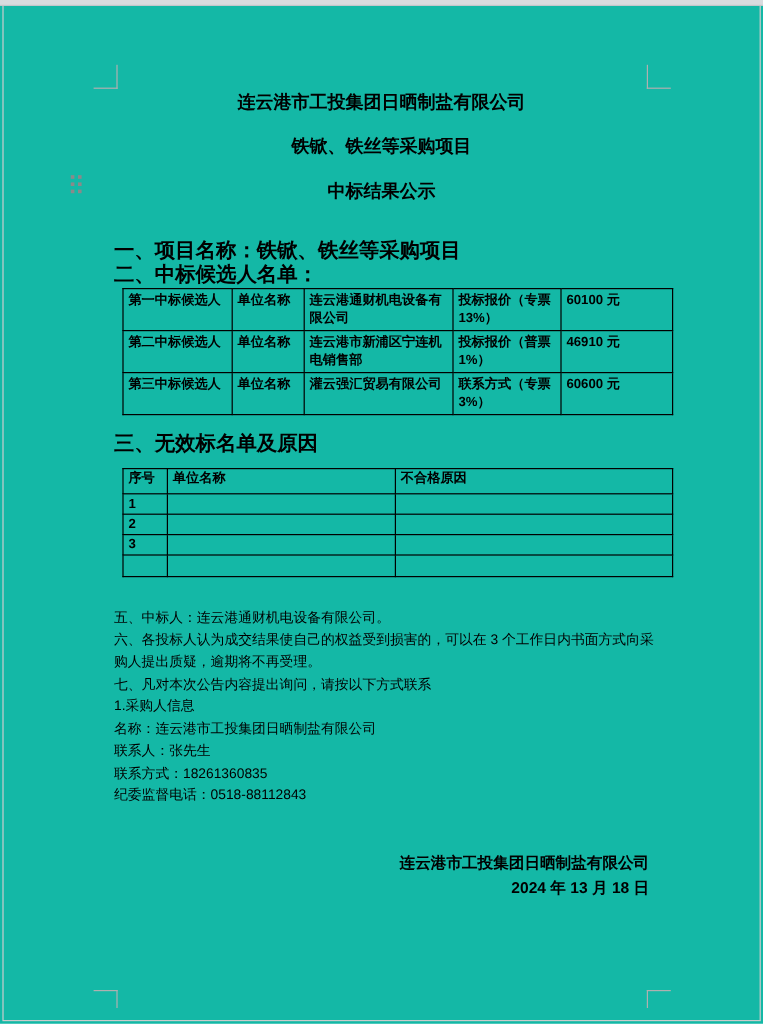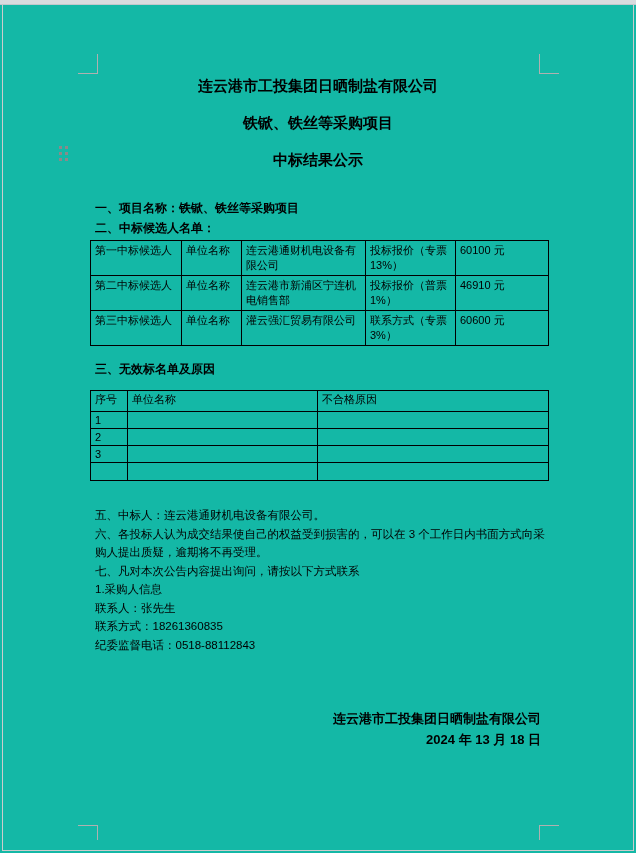--- a/index.html
+++ b/index.html
@@ -30,28 +30,28 @@
   .drag-handle{position:absolute;left:59px;top:146px;display:grid;grid-template-columns:3px 3px;grid-auto-rows:3px;column-gap:3px;row-gap:3px;cursor:grab;}
   .drag-handle .dot{width:3px;height:3px;background:#8a8a8a;}
 
   
   .h-center{position:absolute;left:97px;width:442px;text-align:center;font-size:15px;font-weight:bold;line-height:16px;white-space:nowrap;}
   .doc-title{top:78px;}
   .doc-subtitle{top:115px;}
   .doc-heading{top:152px;}
 
   
-  .para{position:absolute;left:95px;font-size:12px;line-height:15px;white-space:nowrap;}
+  .para{position:absolute;left:95px;font-size:17px;line-height:15px;white-space:nowrap;}
   .para.bold{font-weight:bold;}
   .p1{top:201px;}
   .p2{top:221px;}
   .p3{top:362px;text-align:center;}
 
   
-  table{position:absolute;left:90px;border-collapse:collapse;table-layout:fixed;width:458px;font-size:11px;font-weight:normal;}
+  table{position:absolute;left:102px;border-collapse:collapse;table-layout:fixed;width:458px;font-size:11px;font-weight:bold;}
   td{border:1px solid #000;vertical-align:top;padding:2px 4px;line-height:15px;overflow:hidden;word-break:break-all;}
   .t1{top:240px;}
   .t1 tr{height:33px;}
   .t2{top:390px;}
   .t2 td{padding:1px 4px;line-height:14px;}
   .t2 tr.head{height:21px;}
   .t2 tr.r{height:16px;}
   .t2 tr.r-last{height:18px;}
 
   
@@ -162,20 +162,21 @@
       <td></td>
     </tr>
   </tbody>
     </table>
 
   <div class="lower">
     <div>五、中标人：连云港通财机电设备有限公司。</div>
     <div>六、各投标人认为成交结果使自己的权益受到损害的，可以在 3 个工作日内书面方式向采购人提出质疑，逾期将不再受理。</div>
     <div>七、凡对本次公告内容提出询问，请按以下方式联系</div>
     <div>1.采购人信息</div>
+    <div>名称：连云港市工投集团日晒制盐有限公司</div>
     <div>联系人：张先生</div>
     <div>联系方式：18261360835</div>
     <div>纪委监督电话：0518-88112843</div>
   </div>
 
   <div class="footer-line footer-company">连云港市工投集团日晒制盐有限公司</div>
   <div class="footer-line footer-date">2024 年 13 月 18 日</div>
 
 </div>
 

